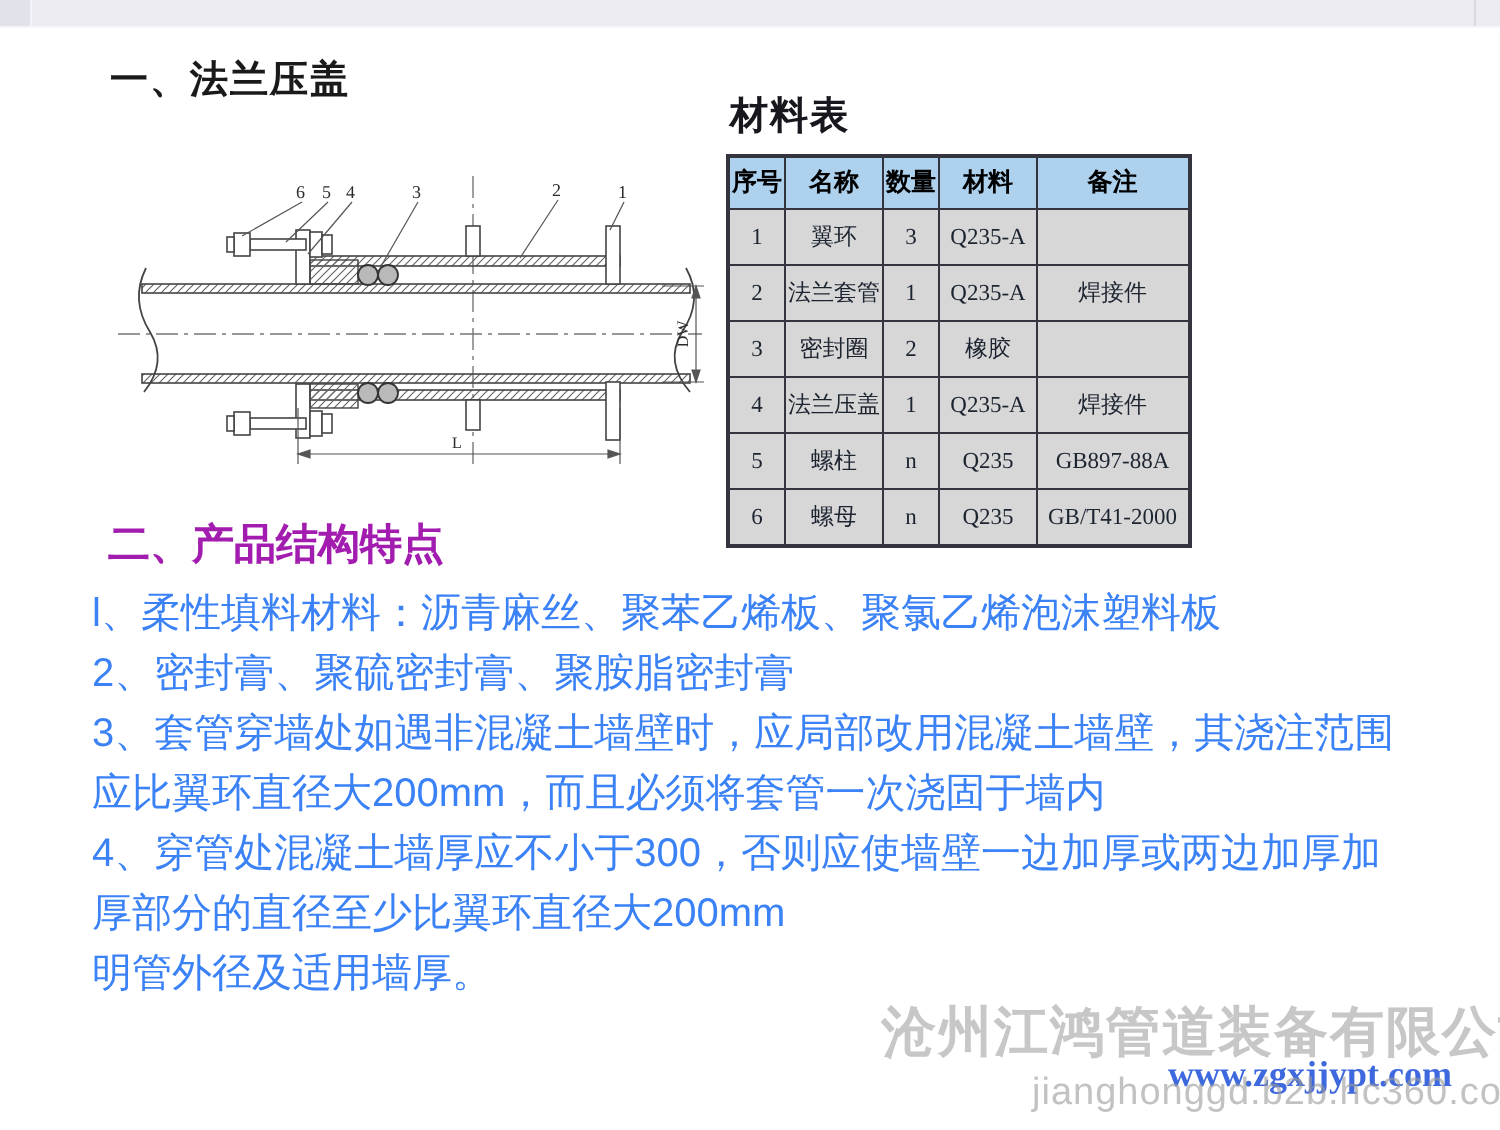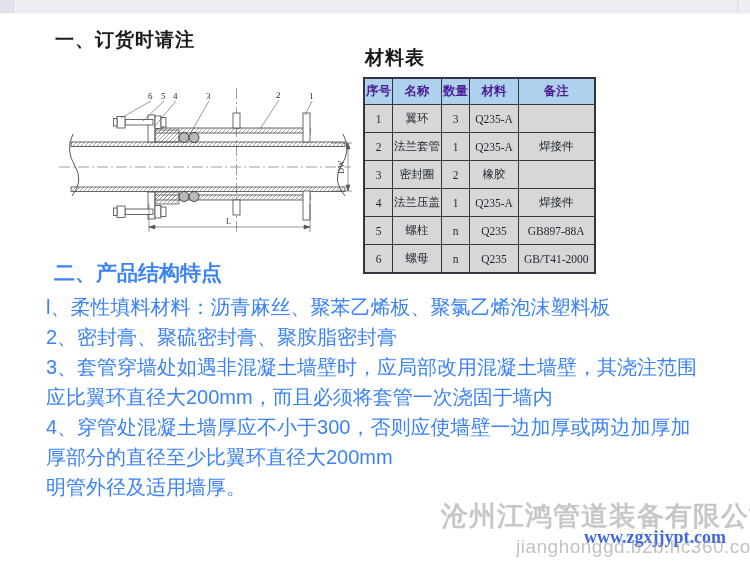--- a/index.html
+++ b/index.html
@@ -38,30 +38,30 @@
     background:var(--table_cell_bg);
   }
   table.mat th, table.mat td{
     border:1px solid var(--table_border);
     font-family:"Liberation Serif", serif;
     text-align:center;vertical-align:middle;
     padding:0 1px;overflow:hidden;white-space:nowrap;
   }
   table.mat th{
     background:var(--table_header_bg);
-    color:#4c1d95;font-size:12.5px;font-weight:bold;height:25px;
+    color:#000000;font-size:12.5px;font-weight:bold;height:25px;
   }
   table.mat td{
     color:#1c2430;font-size:11.5px;height:27px;
   }
   col.c-no{width:28px}col.c-name{width:42px}col.c-qty{width:28px}
   col.c-mat{width:49px}col.c-note{width:76px}
   .features{position:absolute;left:46px;top:260px;width:700px;}
   .features h2{
-    margin:0 0 7px 8px;font-size:21px;line-height:25px;font-weight:bold;color:#3b82f6;
+    margin:0 0 7px 8px;font-size:21px;line-height:25px;font-weight:bold;color:#a21caf;
   }
   .fline{
     font-size:20px;line-height:30px;height:30px;white-space:nowrap;color:#3b82f6;
   }
   .watermark{pointer-events:none;}
   .wm-company{
     position:absolute;left:441px;top:498px;white-space:nowrap;
     font-size:27px;letter-spacing:1px;color:var(--watermark_gray);
     opacity:.55;font-weight:bold;
   }
@@ -78,21 +78,21 @@
   svg .dim{font-family:"Liberation Serif", serif;font-size:8px;fill:#2b2b2b;}
 </style>
 </head>
 <body>
 
 <div class="topbar">
   <div class="seg-left"></div>
   <div class="seg-line"></div>
 </div>
 
-<h1 class="sec1-title">一、订货时请注</h1>
+<h1 class="sec1-title">一、法兰压盖</h1>
 
 <svg class="diagram" viewBox="0 0 300 160" width="300" height="160" xmlns="http://www.w3.org/2000/svg">
   <defs>
     <pattern id="hatch" patternUnits="userSpaceOnUse" width="4" height="4">
       <path d="M-1,5 l6,-6 M-1,1 l2,-2 M3,5 l2,-2" stroke="#666" stroke-width="0.6"></path>
     </pattern>
   </defs>
 
   <line x1="4" y1="87" x2="296" y2="87" stroke="#777" stroke-width="0.7" stroke-dasharray="11 3 2 3"></line>
   <line x1="181.5" y1="8" x2="181.5" y2="152" stroke="#777" stroke-width="0.7" stroke-dasharray="11 3 2 3"></line>

